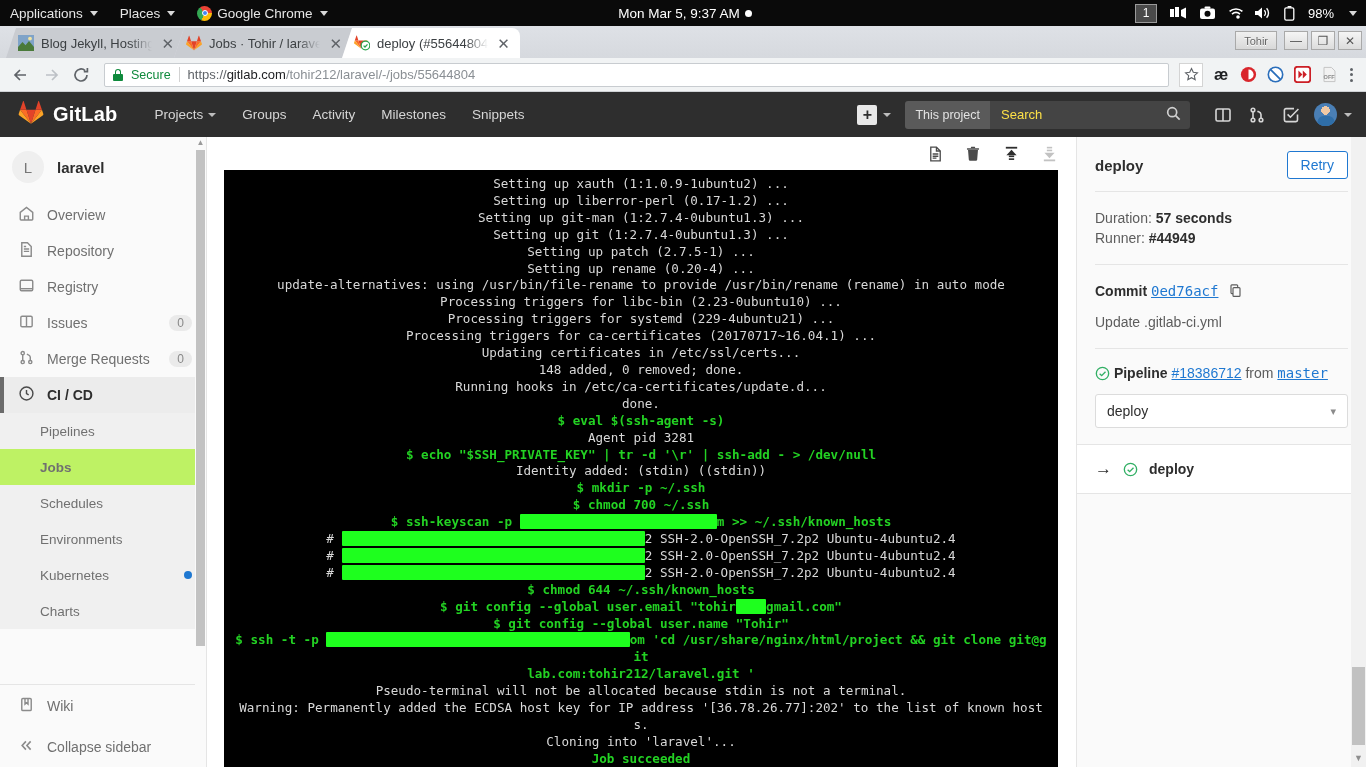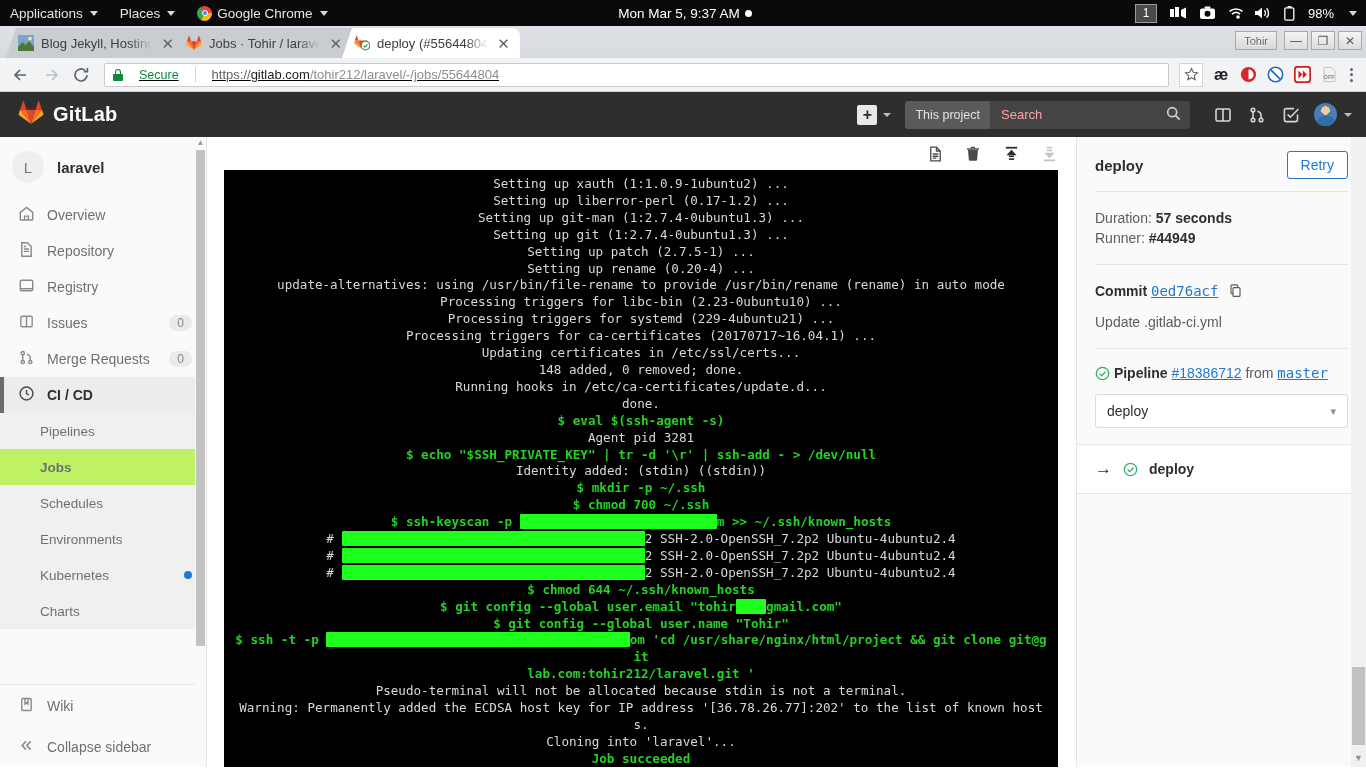--- a/index.html
+++ b/index.html
@@ -86,21 +86,21 @@
   }
 
   #chrome-toolbar{
     height:34px; background:#f1f3f4; border-bottom:1px solid #cfd2d5;
     display:flex; align-items:center; gap:4px; padding:0 8px;
   }
   .nav-btn{ width:26px;height:26px;display:flex;align-items:center;justify-content:center;color:#5f6368; }
   .nav-btn.disabled{ color:#bdc1c6; }
   #omnibox{
     flex:1; height:24px; background:#fff; border:1px solid #c8ccd0; border-radius:2px;
-    display:flex; align-items:center; padding:0 8px; gap:16px; font-size:13px; margin:0 6px;text-decoration:underline;
+    display:flex; align-items:center; padding:0 8px; gap:8px; font-size:13px; margin:0 6px;
   }
   .lock-ic{ width:10px;height:12px; position:relative; flex:0 0 10px; }
   .lock-ic .body{ position:absolute; bottom:0; left:0; width:10px;height:7px;background:#0f8a3c;border-radius:1px;}
   .lock-ic .shackle{ position:absolute; top:0; left:2px; width:6px;height:6px;border:1.6px solid #0f8a3c;border-bottom:none;border-radius:3px 3px 0 0;}
   .secure-txt{ color:#0f8a3c; font-size:12.5px; }
   .omni-div{ width:1px;height:15px;background:#d2d2d2; }
   .url{ color:#8a8f94; white-space:nowrap; overflow:hidden; font-size:13px;}
   .url b{ color:#202124; font-weight:400; }
   .url .scheme{ color:#5f6368; }
   #ext-bar{ display:flex; align-items:center; gap:9px; }
@@ -123,21 +123,21 @@
     color:#d6d6d6; font-size:13.5px; padding:0 13px; text-decoration:none; display:flex; align-items:center; gap:5px;
   }
   .chev{ width:0;height:0;border-left:4px solid transparent;border-right:4px solid transparent;border-top:4px solid #bdbdbd;}
   #gl-nav-right{ margin-left:auto; display:flex; align-items:center; gap:0; padding-right:14px; }
   .plus-box{ display:flex;align-items:center;gap:6px; margin-right:14px;}
   .plus-sq{ width:20px;height:20px;background:#e8e8e8;color:#2e2e2e;border-radius:2px;
     display:flex;align-items:center;justify-content:center;font-size:16px;line-height:1;font-weight:bold;}
   #gl-search{ display:flex; align-items:center; height:28px; border-radius:3px; overflow:hidden; margin-right:16px;}
   .scope{ background:#5a5a5a; color:#e2e2e2; font-size:12.5px; padding:0 10px; height:28px; display:flex; align-items:center;}
   .searchbox{ background:#444; height:28px; width:200px; display:flex; align-items:center; justify-content:space-between; padding:0 9px 0 11px;}
-  .searchbox span{ color:#fca5a5; font-size:13px;}
+  .searchbox span{ color:#fde047; font-size:13px;}
   .gl-ic{ width:34px;height:32px; display:flex;align-items:center;justify-content:center; color:#d6d6d6;}
   .avatar{ width:23px;height:23px;border-radius:50%;
     background:radial-gradient(circle at 50% 32%, #f0c9a5 0 22%, transparent 22%),
                linear-gradient(#4a7fb5 0 100%);
     background-color:#3d6b9e; overflow:hidden; position:relative; margin-left:6px;}
   .avatar::after{content:"";position:absolute;left:50%;top:56%;transform:translateX(-50%);
     width:17px;height:14px;border-radius:6px 6px 0 0;background:#2f6ea8;}
 
   #body-row{ flex:1; display:flex; min-height:0; position:relative; }
 
@@ -411,20 +411,38 @@
             <path d="M8 15.2L10.9 6.2H5.1z" fill="#e24329"></path>
             <path d="M8 15.2L5.1 6.2H1l7 9z" fill="#fc6d26"></path>
             <path d="M1 6.2L.1 9a.6.6 0 0 0 .22.68L8 15.2z" fill="#fca326"></path>
             <path d="M1 6.2h4.1L3.4.9c-.1-.27-.48-.27-.57 0z" fill="#e24329"></path>
             <path d="M8 15.2l2.9-9H15l-7 9z" fill="#fc6d26"></path>
             <path d="M15 6.2L15.9 9a.6.6 0 0 1-.22.68L8 15.2z" fill="#fca326"></path>
             <path d="M15 6.2h-4.1L12.6.9c.1-.27.48-.27.57 0z" fill="#e24329"></path>
           </svg>
       </span>
       <span class="gl-brand">GitLab</span>
+    </div>
+    <div class="gl-nav-links">
+      <a href="#">
+          <span>Projects</span>
+          <i class="chev"></i>
+        </a>
+      <a href="#">
+          <span>Groups</span>
+        </a>
+      <a href="#">
+          <span>Activity</span>
+        </a>
+      <a href="#">
+          <span>Milestones</span>
+        </a>
+      <a href="#">
+          <span>Snippets</span>
+        </a>
     </div>
     <div id="gl-nav-right">
       <div class="plus-box">
         <span class="plus-sq">+</span>
         <i class="chev"></i>
       </div>
       <div id="gl-search">
         <span class="scope">This project</span>
         <span class="searchbox">
           <span>Search</span>

